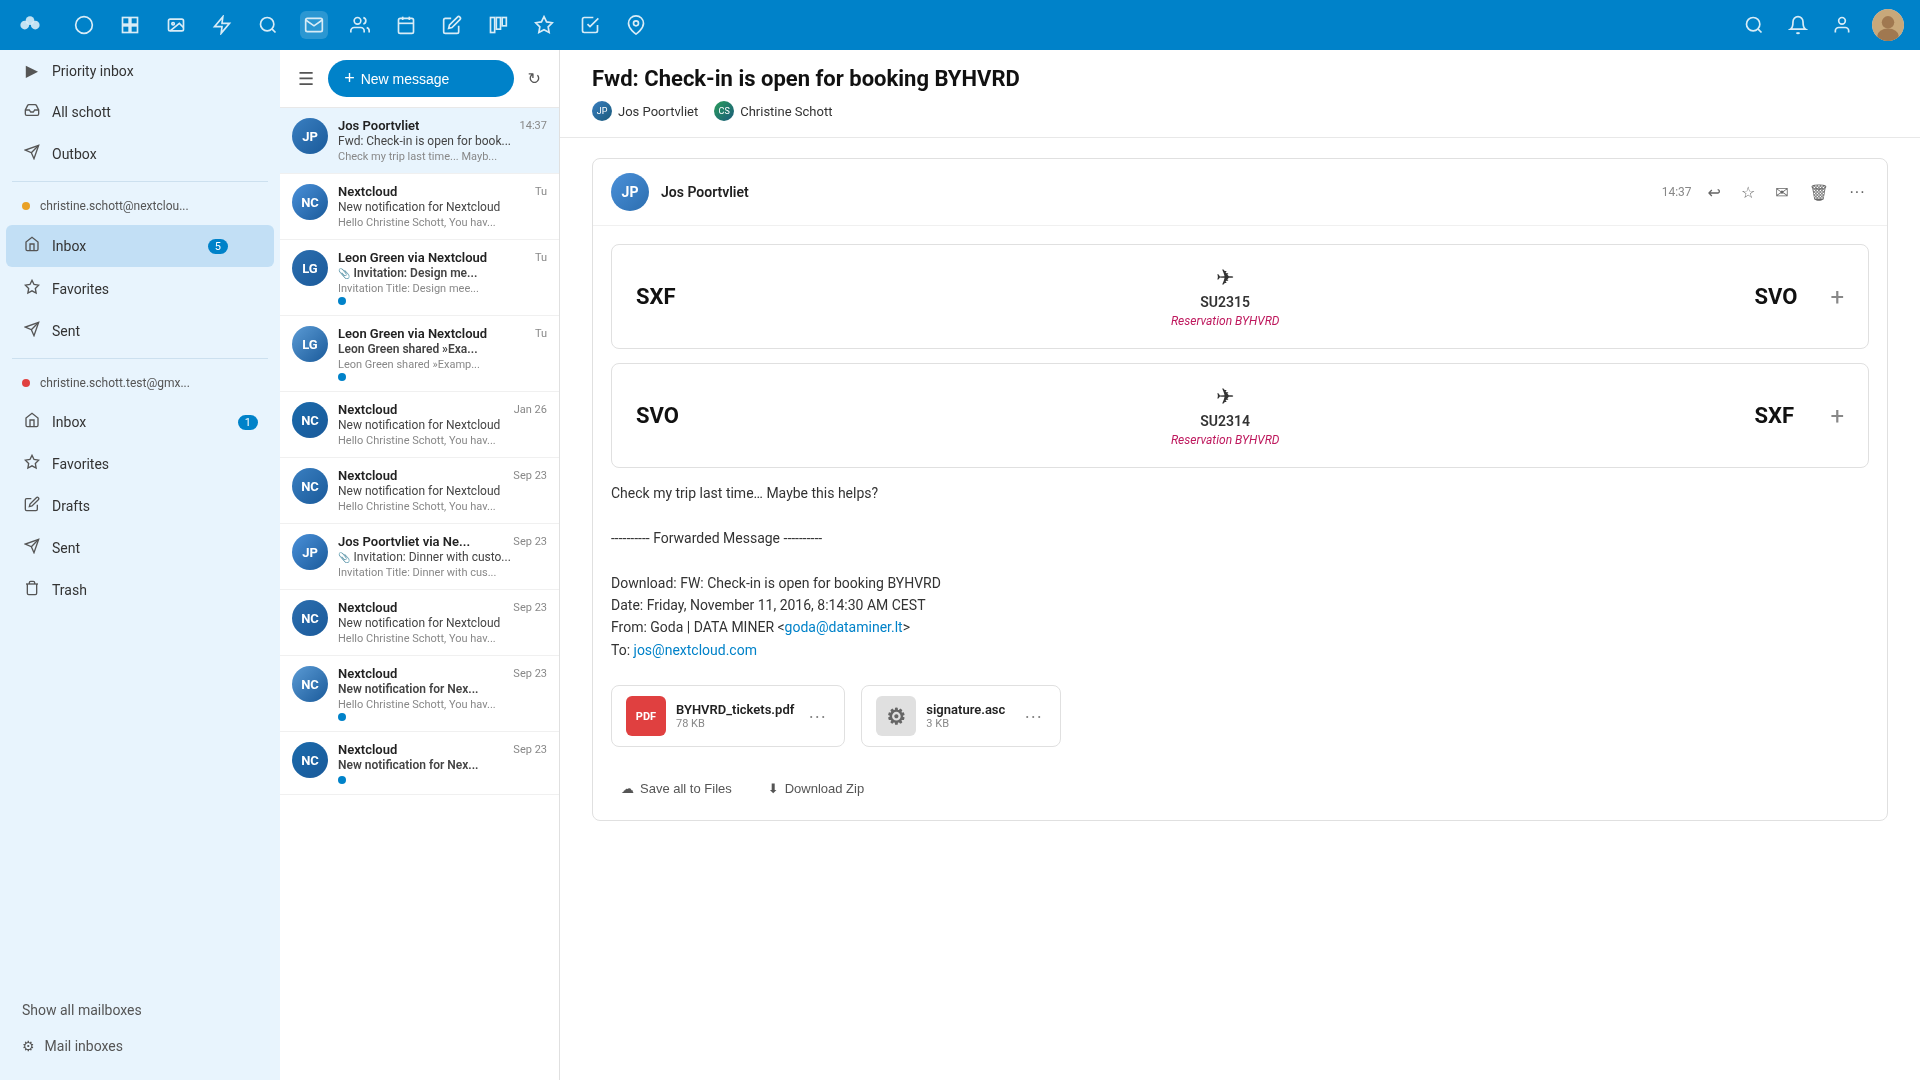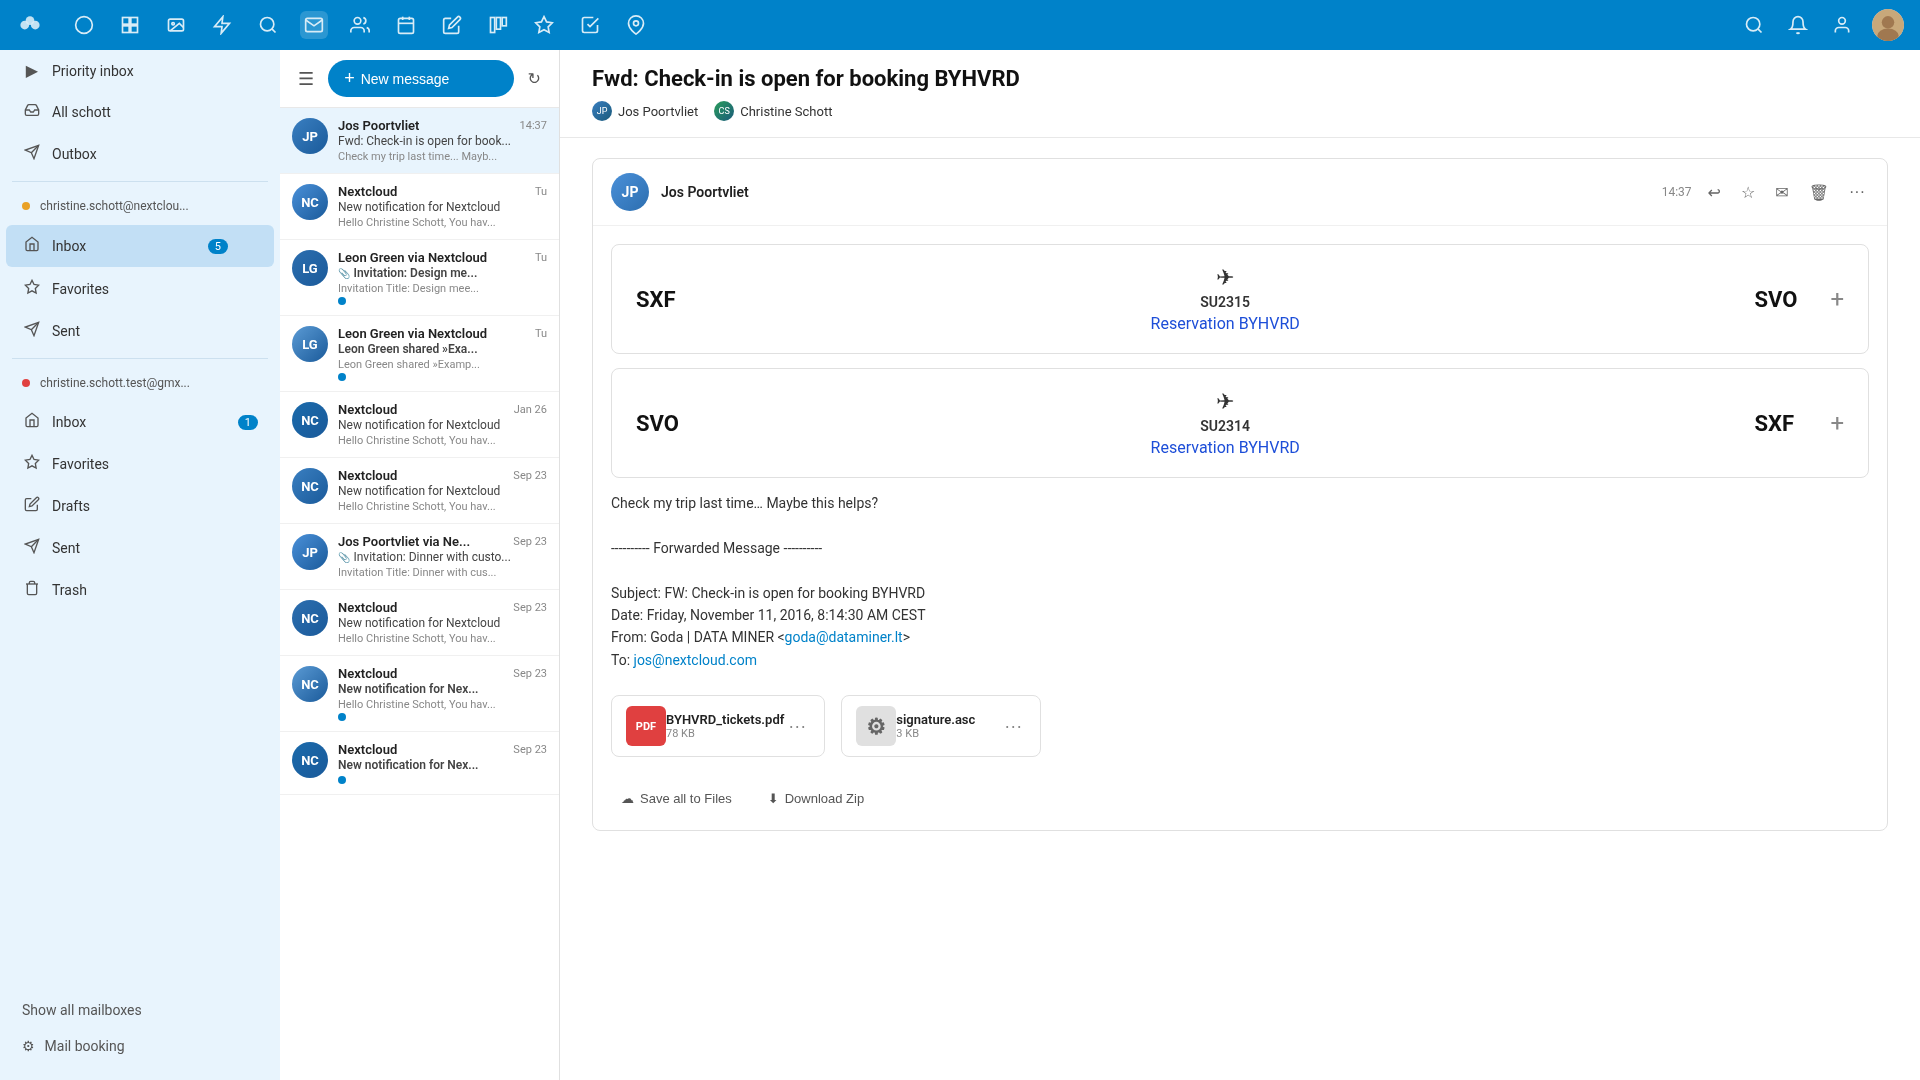--- a/index.html
+++ b/index.html
@@ -253,40 +253,41 @@
     }
     .flight-middle {
       flex: 1;
       display: flex;
       flex-direction: column;
       align-items: center;
       gap: 4px;
     }
     .flight-plane { font-size: 22px; color: #333; }
     .flight-number { font-size: 14px; font-weight: 600; color: #333; }
-    .flight-reservation { font-size: 16px; color: #1d4ed8; }
+    .flight-reservation { font-size: 12px; color: #be185d; font-style: italic; }
     .flight-plus {
       font-size: 24px; color: #888; cursor: pointer;
       margin-left: 16px;
     }
 
     
     .msg-text { font-size: 14px; color: #333; line-height: 1.6; }
     .msg-text a { color: #0082c9; text-decoration: none; }
 
     
     .attachments-row {
       display: flex;
       gap: 16px;
       margin-top: 24px;
       flex-wrap: wrap;
     }
     .attachment-card {
       display: flex;
       align-items: center;
+      gap: 10px;
       border: 1px solid #e0e0e0;
       border-radius: 8px;
       padding: 10px 14px;
       min-width: 200px;
     }
     .attachment-icon-box {
       width: 40px; height: 40px;
       background: #e04040;
       border-radius: 6px;
       display: flex; align-items: center; justify-content: center;
@@ -567,21 +568,21 @@
       </span>
       <span class="item-label">Trash</span>
     </div>
 
     <div class="sidebar-footer">
       <div class="show-mailboxes">
         <span>Show all mailboxes</span>
       </div>
       <div class="mail-settings">
         <span class="item-icon">⚙</span>
-        <span>Mail booking</span>
+        <span>Mail inboxes</span>
       </div>
     </div>
   </aside>
 
   <div class="email-list-panel">
     <div class="email-list-header">
       <button class="menu-btn">☰</button>
       <button class="new-message-btn">
         <span style="font-size:18px;">+</span>
         <span>New message</span>
@@ -812,21 +813,21 @@
             </div>
             <div class="flight-airport">SXF</div>
             <div class="flight-plus">+</div>
           </div>
 
           <div class="msg-text">
             <p>Check my trip last time… Maybe this helps?</p>
             <br>
             <p>---------- Forwarded Message ----------</p>
             <br>
-            <p>Subject: FW: Check-in is open for booking BYHVRD</p>
+            <p>Download: FW: Check-in is open for booking BYHVRD</p>
             <p>Date: Friday, November 11, 2016, 8:14:30 AM CEST</p>
             <p>From: Goda | DATA MINER &lt;<a href="#">goda@dataminer.lt</a>&gt;</p>
             <p>To: <a href="#">jos@nextcloud.com</a></p>
           </div>
 
           <div class="attachments-row">
             <div class="attachment-card">
               <div class="attachment-icon-box">PDF</div>
               <div class="attachment-info">
                 <div class="attachment-name">BYHVRD_tickets.pdf</div>

